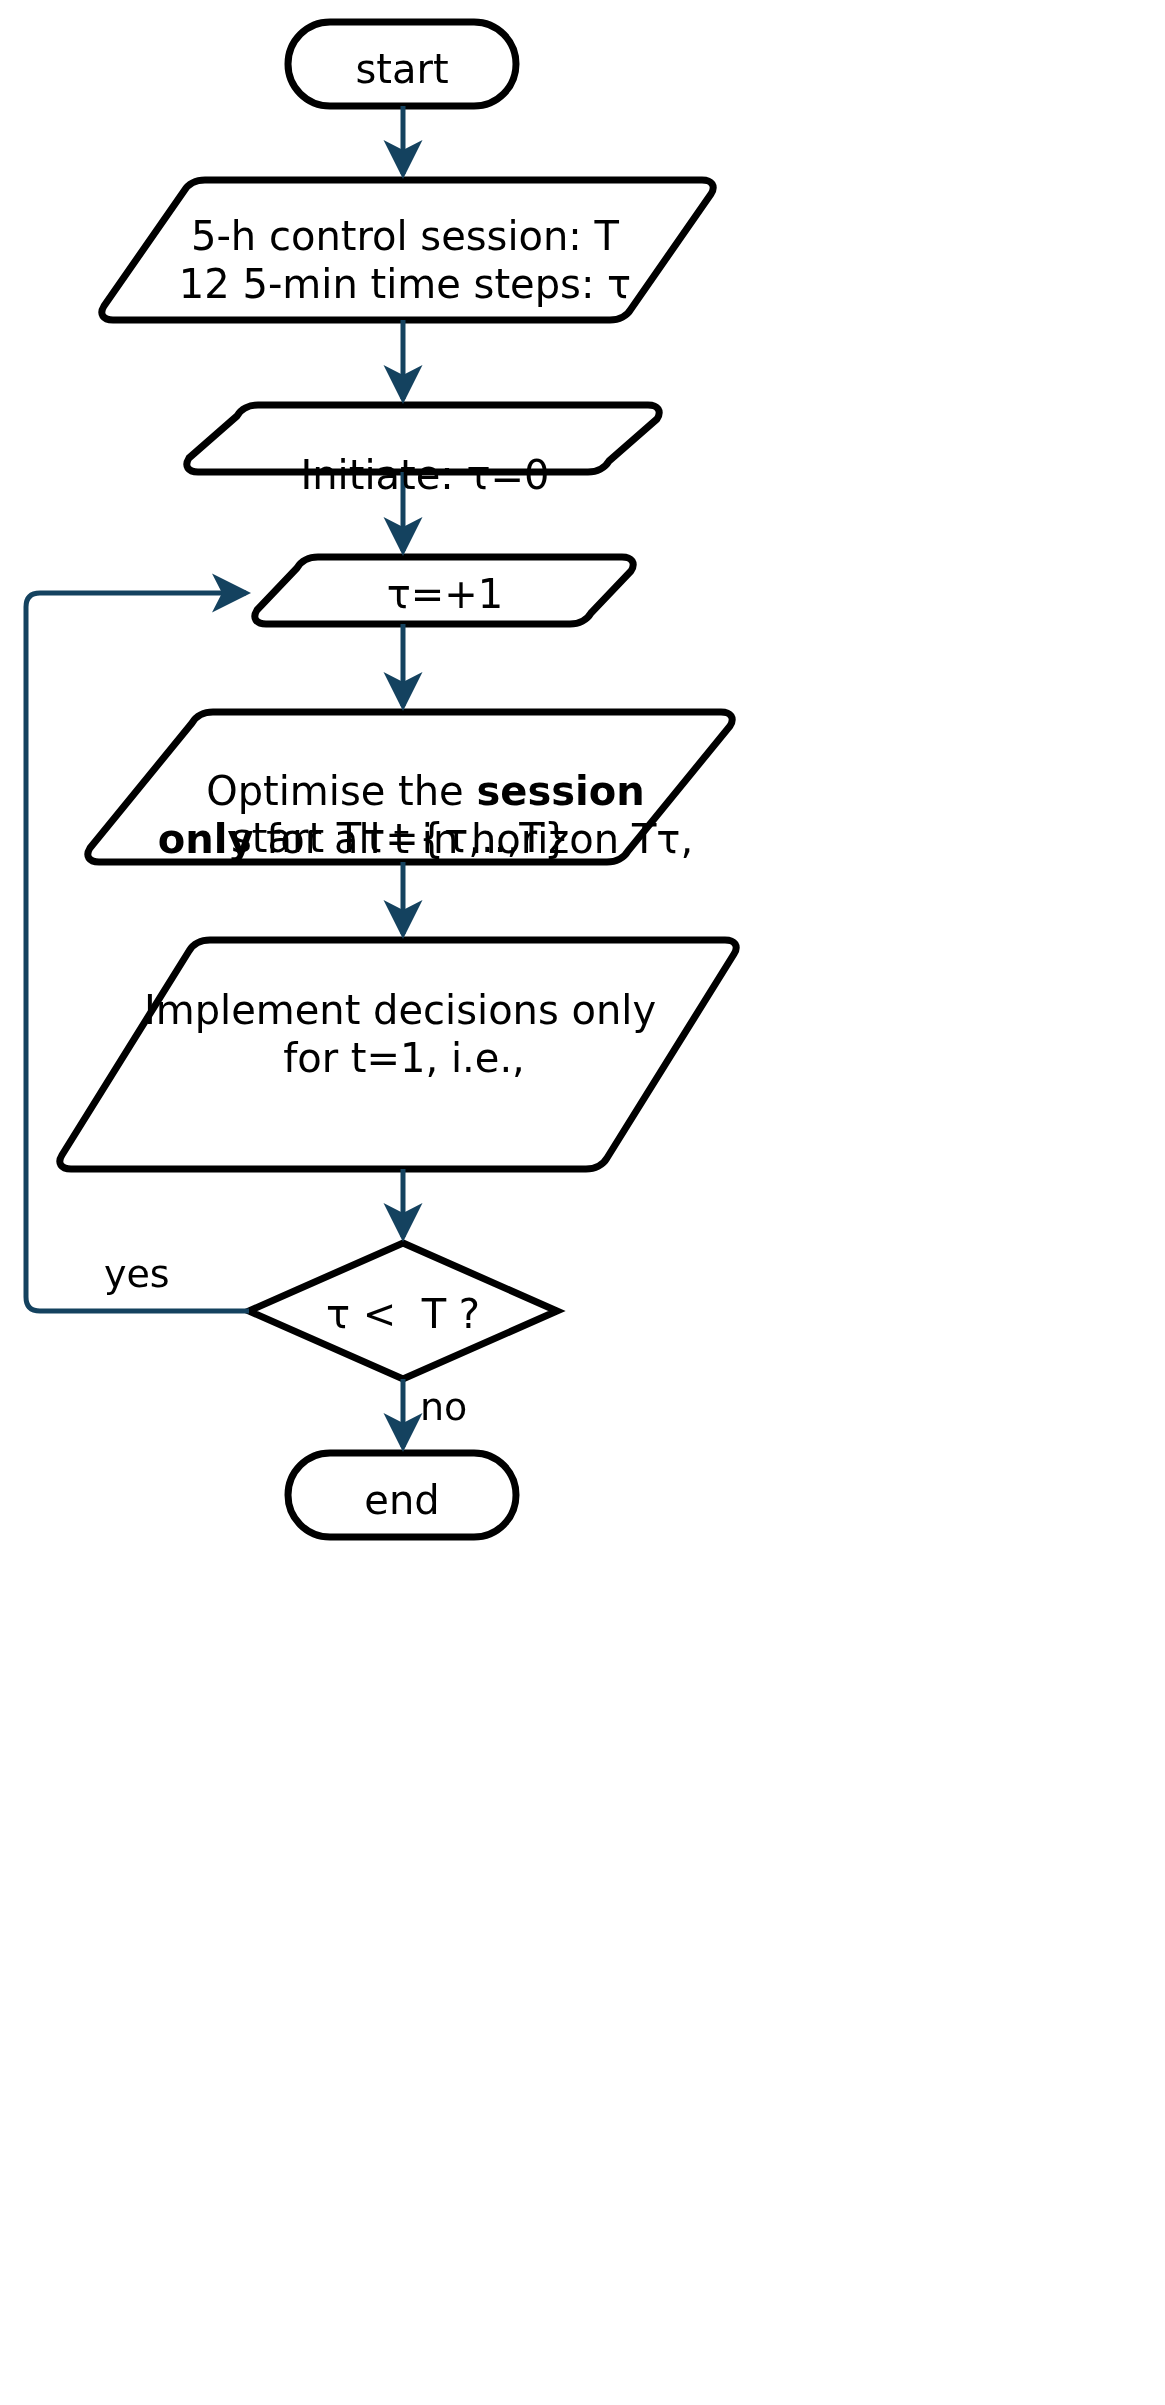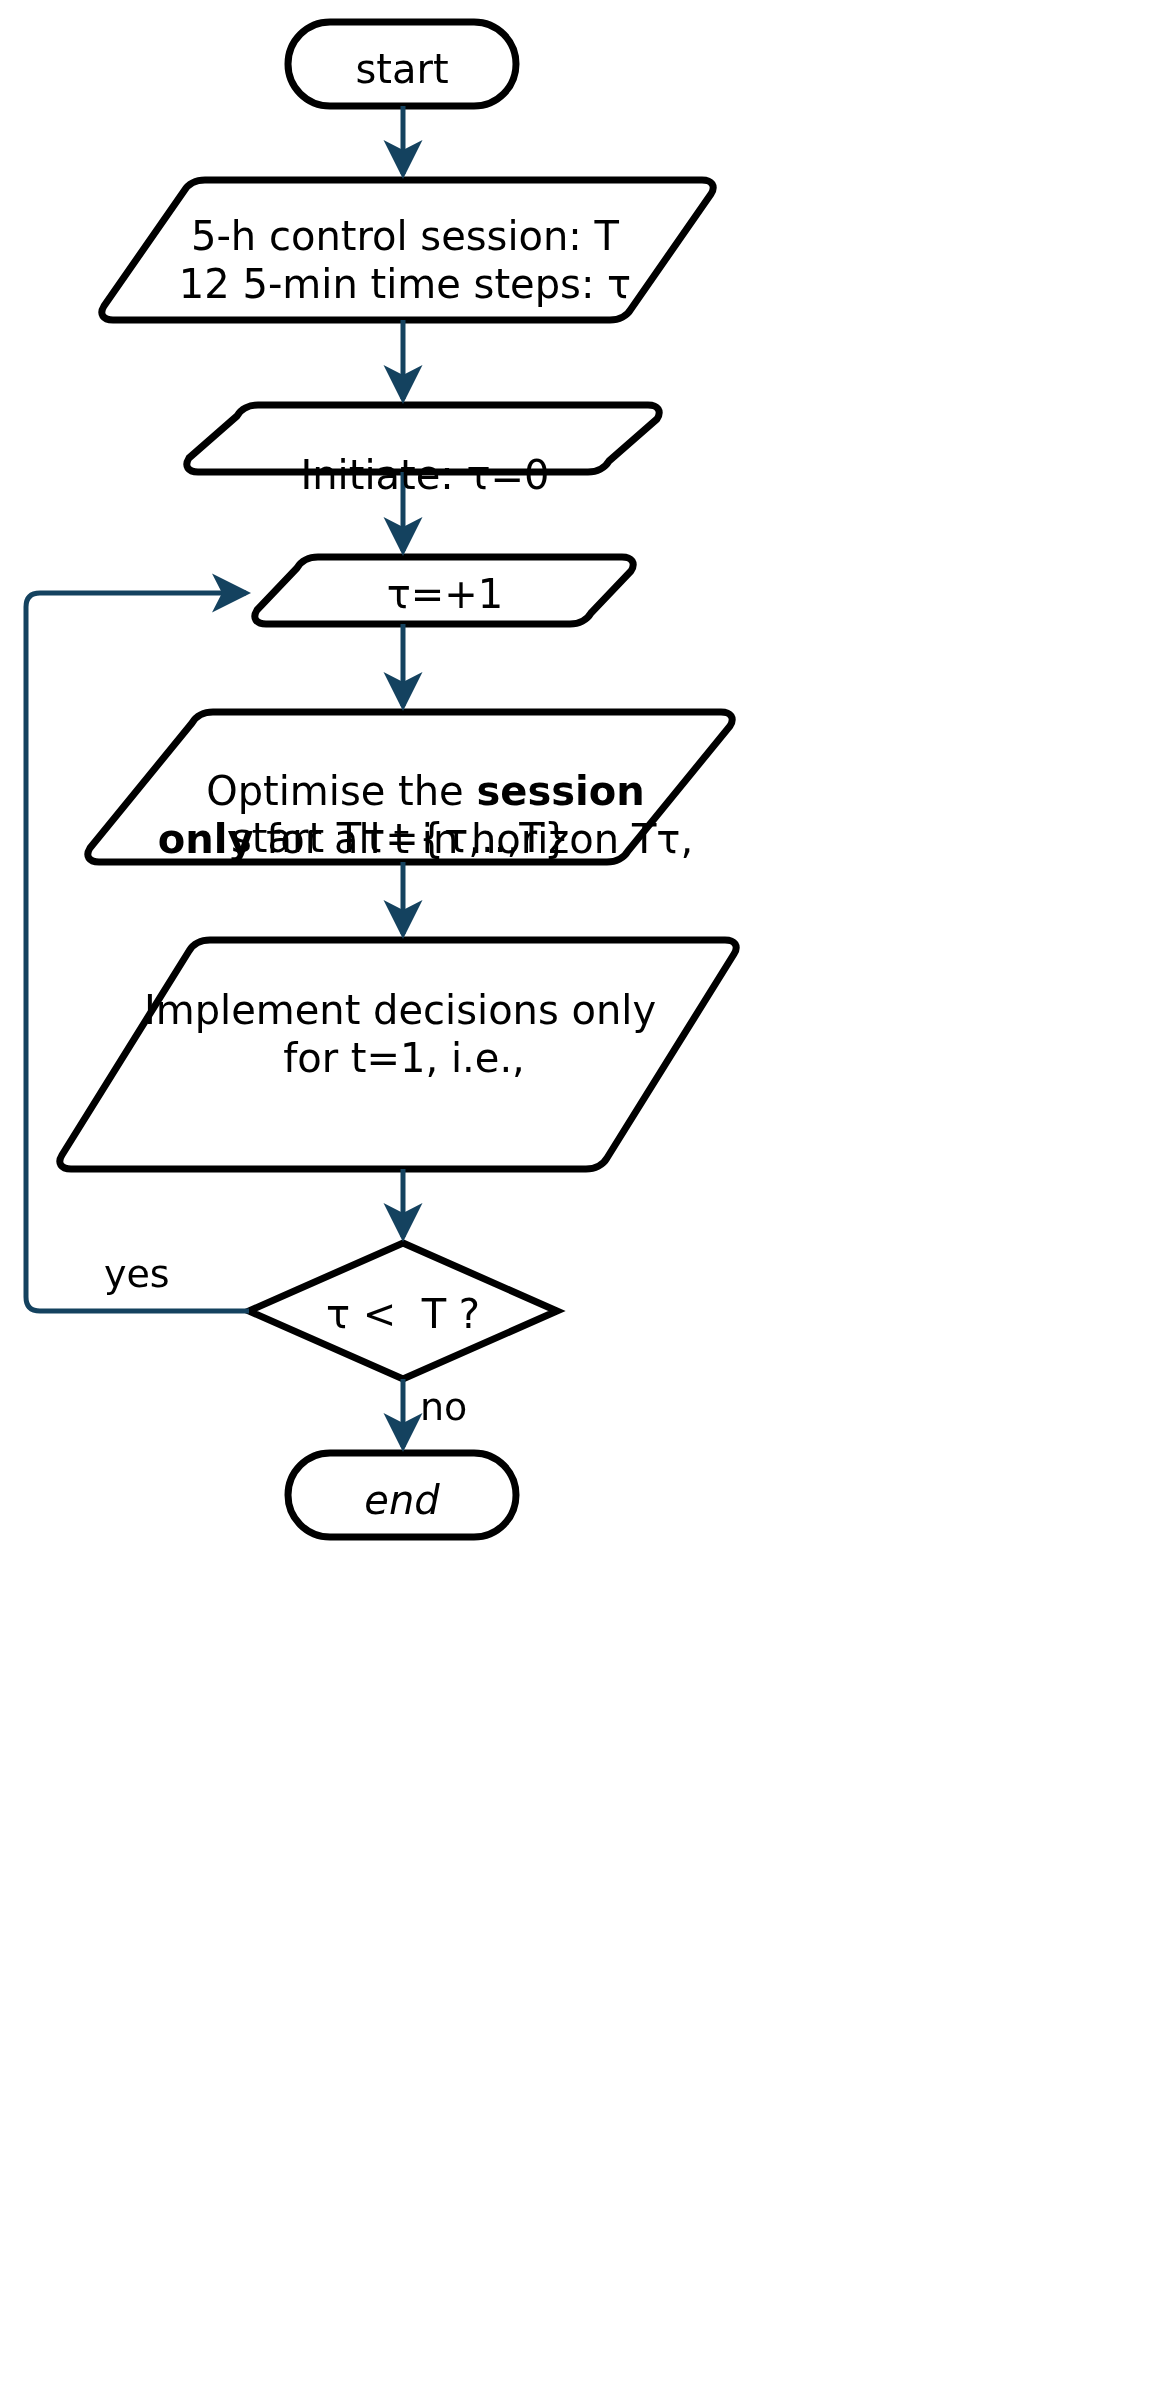--- a/index.html
+++ b/index.html
@@ -162,19 +162,19 @@
   <div class="node-label lbl-box" style="left:70px; top:766px; width:660px;">
     <b class="bold">only</b><span> for all t in horizon Tτ,</span>
   </div>
   <div class="node-label lbl-box" style="left:70px; top:814px; width:660px;">start Tτ={τ,..,T}</div>
 
   <div class="node-label lbl-box" style="left:60px; top:986px; width:680px;">Implement decisions only</div>
   <div class="node-label lbl-box" style="left:64px; top:1034px; width:680px;">for t=1, i.e.,</div>
 
   <div class="node-label lbl-box" style="left:249px; top:1290px; width:308px;">τ &lt;  T ?</div>
 
-  <div class="node-label lbl-end" style="left:288px; top:1476px; width:228px;font-style:italic;">end</div>
+  <div class="node-label lbl-end" style="left:288px; top:1476px; width:228px;">end</div>
 
   <div class="edge-label" style="left:104px; top:1252px;">yes</div>
 
   <div class="edge-label" style="left:420px; top:1385px;">no</div>
 
 </div>
 
 </body></html>

